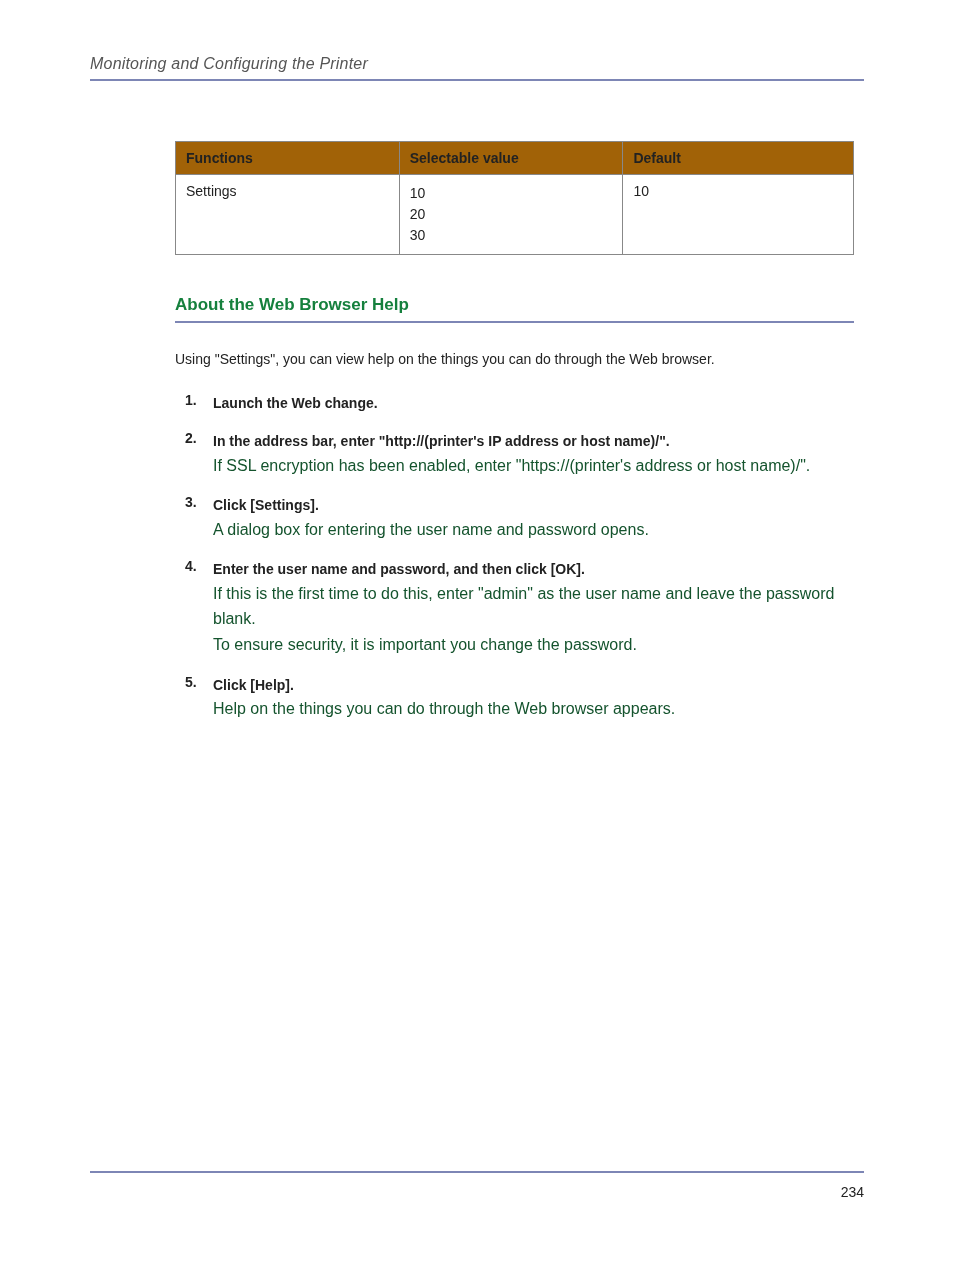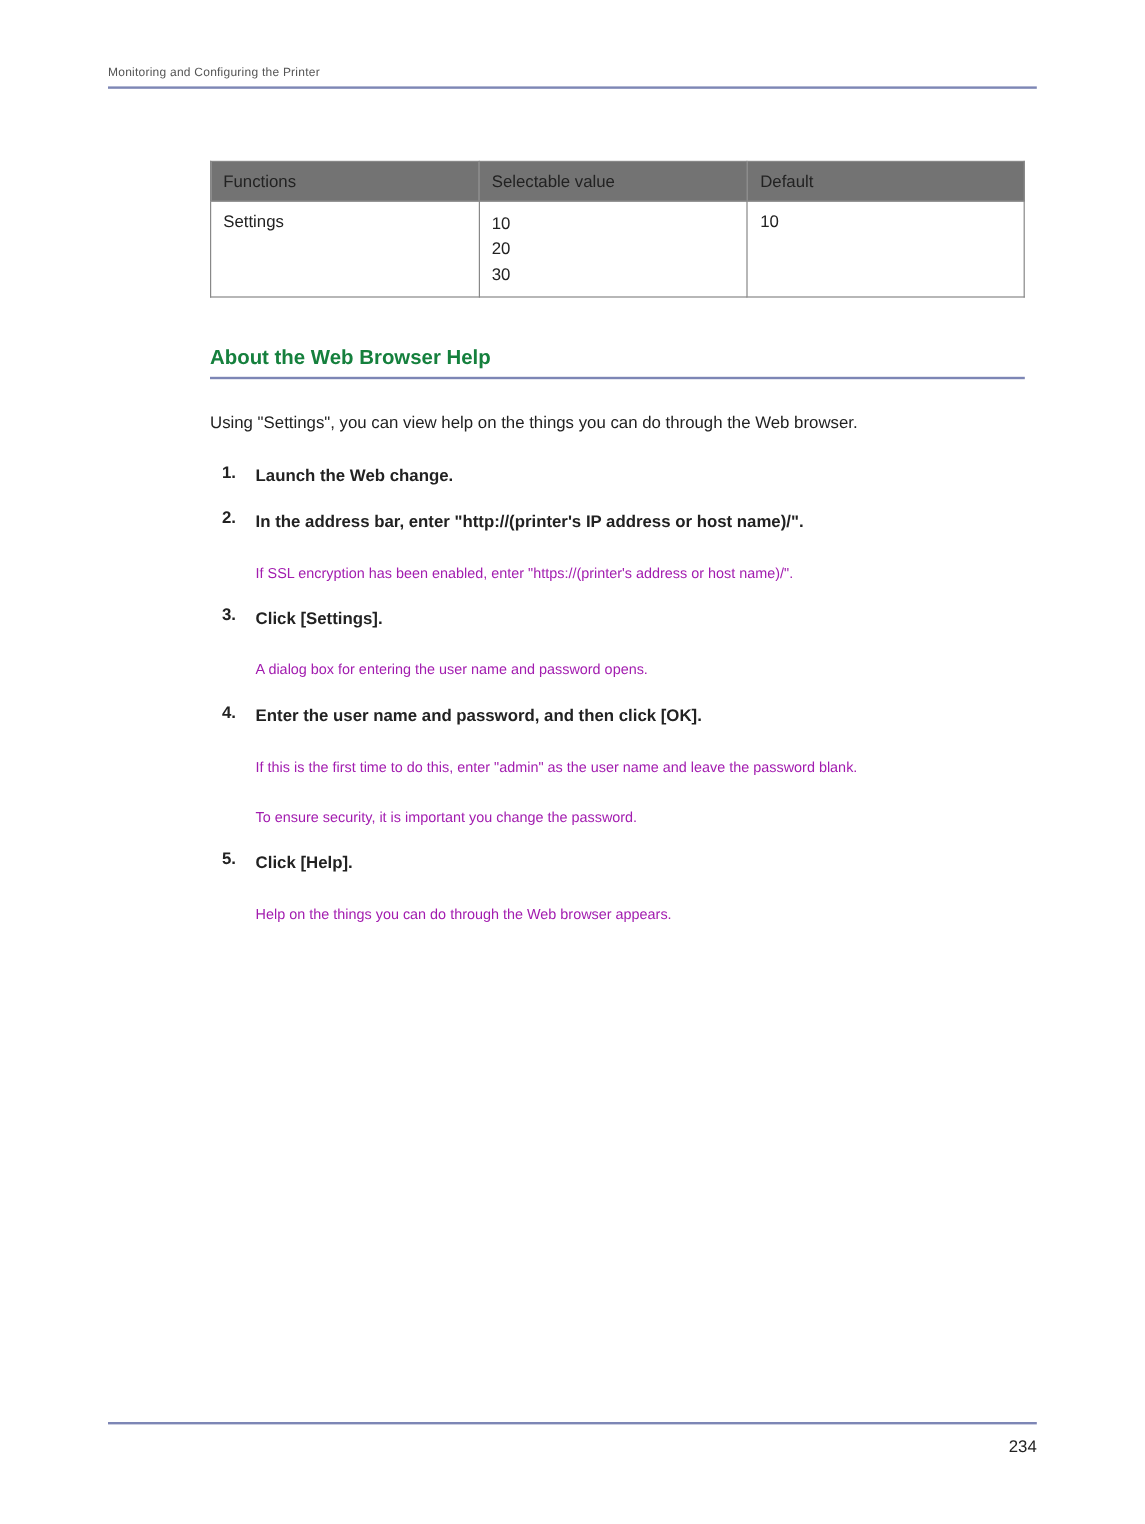--- a/index.html
+++ b/index.html
@@ -18,38 +18,39 @@
       padding: 55px 90px 55px 90px;
       height: 100%;
       position: relative;
     }
     .header-area {
       border-bottom: 2px solid #7d86b5;
       padding-bottom: 6px;
       margin-bottom: 60px;
     }
     .header-text {
-      font-size: 10px;
+      font-size: 16px;
       color: #555;
       letter-spacing: 0.2px;
+      font-style: italic;
     }
     .content {
       padding-left: 85px;
       padding-right: 10px;
     }
     table.func-table {
       width: 100%;
       border-collapse: collapse;
       margin-bottom: 40px;
     }
     table.func-table th {
-      background-color: #737373;
+      background-color: #a16207;
       border: 1px solid #888;
       text-align: left;
-      font-weight: normal;
+      font-weight: bold;
       font-size: 14px;
       padding: 8px 10px;
       color: #222;
     }
     table.func-table td {
       border: 1px solid #888;
       font-size: 14px;
       padding: 8px 10px;
       vertical-align: top;
       color: #222;
@@ -91,28 +92,28 @@
       font-size: 14px;
       color: #222;
     }
     .step-title {
       font-size: 14px;
       font-weight: bold;
       color: #222;
       line-height: 1.6;
     }
     .step-detail {
-      font-size: 12px;
-      color: #a21caf;
+      font-size: 16px;
+      color: #14532d;
       line-height: 1.6;
-      margin-top: 23px;
+      margin-top: 0;
     }
     .footer-area {
       position: absolute;
-      bottom: 55px;
+      bottom: 69px;
       left: 90px;
       right: 90px;
       border-top: 2px solid #7d86b5;
       padding-top: 10px;
       text-align: right;
     }
     .page-number {
       font-size: 14px;
       color: #222;
     }

